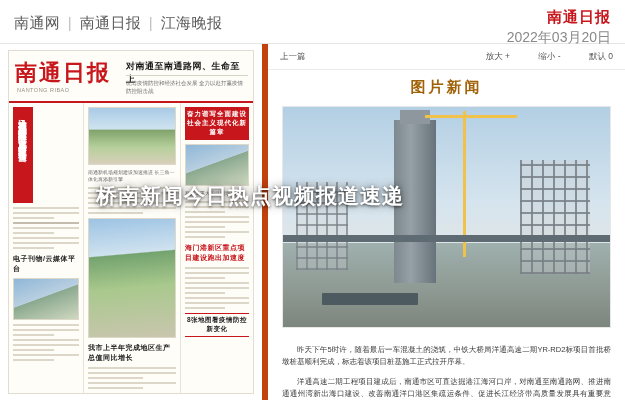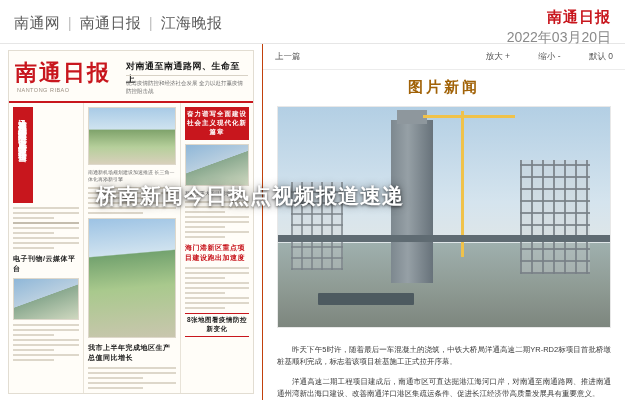--- a/index.html
+++ b/index.html
@@ -239,21 +239,21 @@
   }
 
   
   .viewer {
     position: absolute;
     left: 262px;
     top: 0;
     right: 0;
     height: 356px;
     background: #ffffff;
-    border-left: 1px solid #c2410c;
+    border-left: 6px solid #c2410c;
     box-sizing: border-box;
   }
   .viewer-toolbar {
     position: absolute;
     left: 0; top: 0;
     width: 100%;
     height: 26px;
     border-bottom: 1px solid #ececec;
     box-sizing: border-box;
   }

